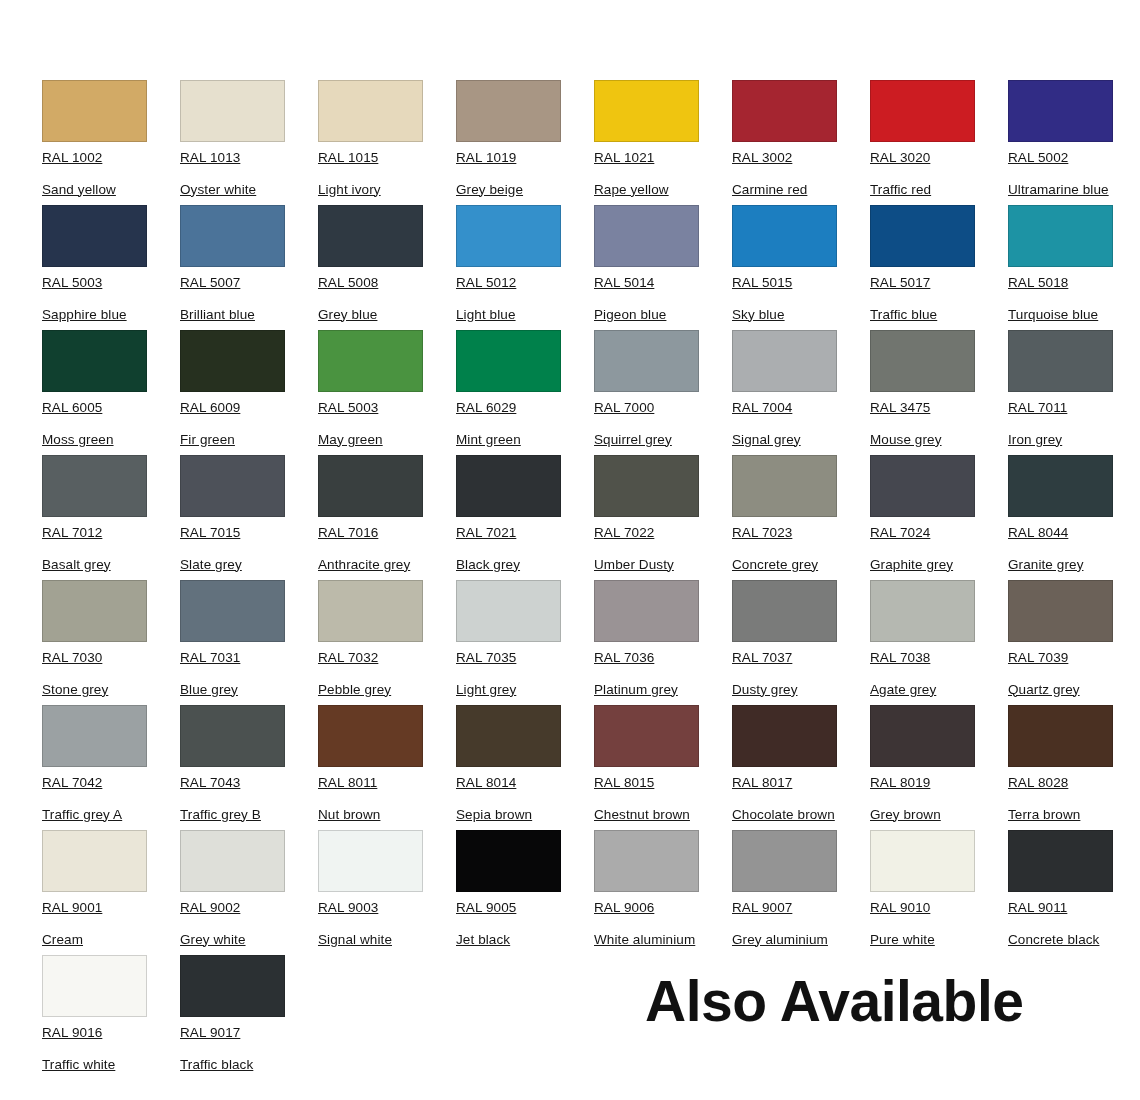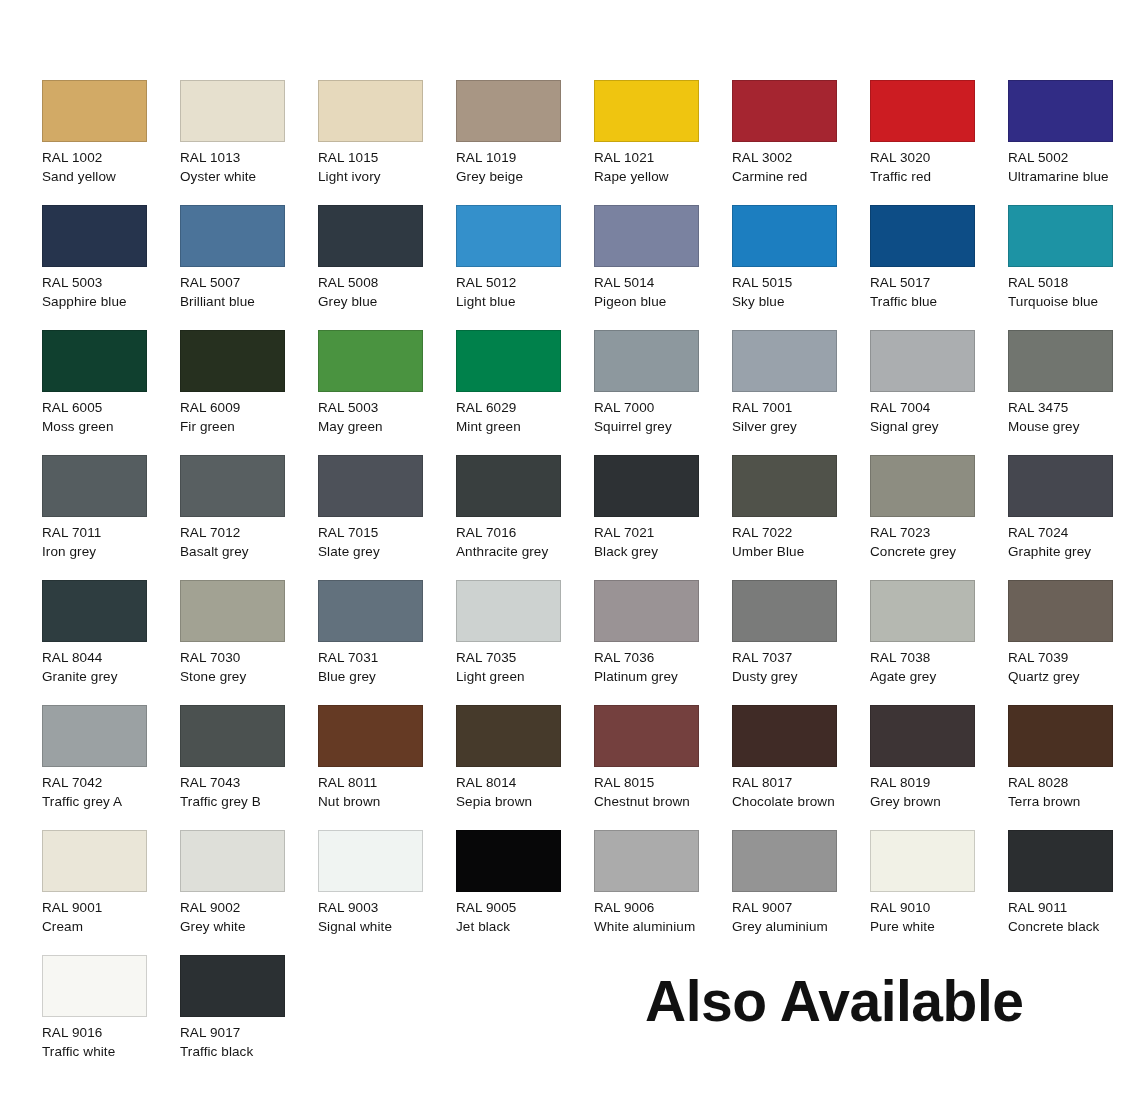--- a/index.html
+++ b/index.html
@@ -19,20 +19,21 @@
   #chart {
     position: absolute;
     left: 42px;
     top: 80px;
     width: 1060px;
     display: grid;
     grid-template-columns: repeat(8, 138px);
     grid-auto-rows: 125px;
     column-gap: 0px;
     row-gap: 0px;
+    text-decoration: underline;
   }
   .swatch-cell {
     width: 138px;
     height: 125px;
     position: relative;
     box-sizing: border-box;
   }
   .swatch-chip {
     width: 105px;
     height: 62px;
@@ -47,21 +48,21 @@
   .ral-code,
   .ral-name {
     display: block;
     font-size: 13.5px;
     font-family: "Liberation Sans", sans-serif;
     color: #151515;
     white-space: nowrap;
     letter-spacing: 0.1px;
   }
   .ral-name {
-    margin-top: 1px;
+    margin-top: 14px;
   }
   #also-available {
     position: absolute;
     left: 645px;
     top: 968px;
     font-size: 57px;
     font-weight: bold;
     letter-spacing: -0.5px;
     color: #111111;
     font-family: "Liberation Sans", sans-serif;
@@ -213,27 +214,20 @@
       </div>
     </div>
     <div class="swatch-cell">
       <span class="swatch-chip" style="background-color: rgb(141, 152, 158);"></span>
       <div class="swatch-labels">
         <span class="ral-code">RAL 7000</span>
         <span class="ral-name">Squirrel grey</span>
       </div>
     </div>
     <div class="swatch-cell">
-      <span class="swatch-chip" style="background-color: rgb(153, 162, 171);"></span>
-      <div class="swatch-labels">
-        <span class="ral-code">RAL 7001</span>
-        <span class="ral-name">Silver grey</span>
-      </div>
-    </div>
-    <div class="swatch-cell">
       <span class="swatch-chip" style="background-color: rgb(171, 174, 176);"></span>
       <div class="swatch-labels">
         <span class="ral-code">RAL 7004</span>
         <span class="ral-name">Signal grey</span>
       </div>
     </div>
     <div class="swatch-cell">
       <span class="swatch-chip" style="background-color: rgb(113, 117, 111);"></span>
       <div class="swatch-labels">
         <span class="ral-code">RAL 3475</span>
@@ -272,21 +266,21 @@
       <span class="swatch-chip" style="background-color: rgb(45, 49, 52);"></span>
       <div class="swatch-labels">
         <span class="ral-code">RAL 7021</span>
         <span class="ral-name">Black grey</span>
       </div>
     </div>
     <div class="swatch-cell">
       <span class="swatch-chip" style="background-color: rgb(80, 82, 74);"></span>
       <div class="swatch-labels">
         <span class="ral-code">RAL 7022</span>
-        <span class="ral-name">Umber Blue</span>
+        <span class="ral-name">Umber Dusty</span>
       </div>
     </div>
     <div class="swatch-cell">
       <span class="swatch-chip" style="background-color: rgb(141, 141, 129);"></span>
       <div class="swatch-labels">
         <span class="ral-code">RAL 7023</span>
         <span class="ral-name">Concrete grey</span>
       </div>
     </div>
     <div class="swatch-cell">
@@ -311,24 +305,31 @@
       </div>
     </div>
     <div class="swatch-cell">
       <span class="swatch-chip" style="background-color: rgb(98, 113, 125);"></span>
       <div class="swatch-labels">
         <span class="ral-code">RAL 7031</span>
         <span class="ral-name">Blue grey</span>
       </div>
     </div>
     <div class="swatch-cell">
+      <span class="swatch-chip" style="background-color: rgb(188, 186, 170);"></span>
+      <div class="swatch-labels">
+        <span class="ral-code">RAL 7032</span>
+        <span class="ral-name">Pebble grey</span>
+      </div>
+    </div>
+    <div class="swatch-cell">
       <span class="swatch-chip" style="background-color: rgb(205, 210, 208);"></span>
       <div class="swatch-labels">
         <span class="ral-code">RAL 7035</span>
-        <span class="ral-name">Light green</span>
+        <span class="ral-name">Light grey</span>
       </div>
     </div>
     <div class="swatch-cell">
       <span class="swatch-chip" style="background-color: rgb(154, 147, 149);"></span>
       <div class="swatch-labels">
         <span class="ral-code">RAL 7036</span>
         <span class="ral-name">Platinum grey</span>
       </div>
     </div>
     <div class="swatch-cell">

